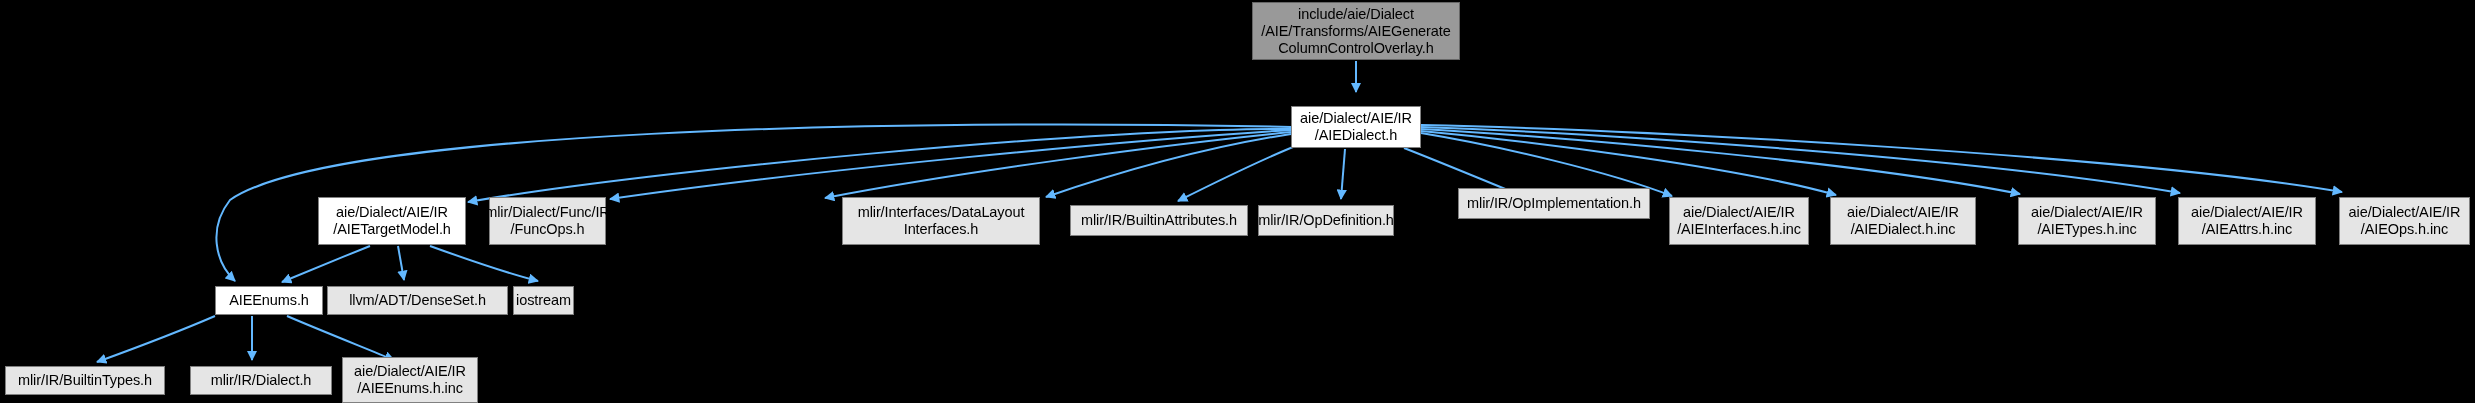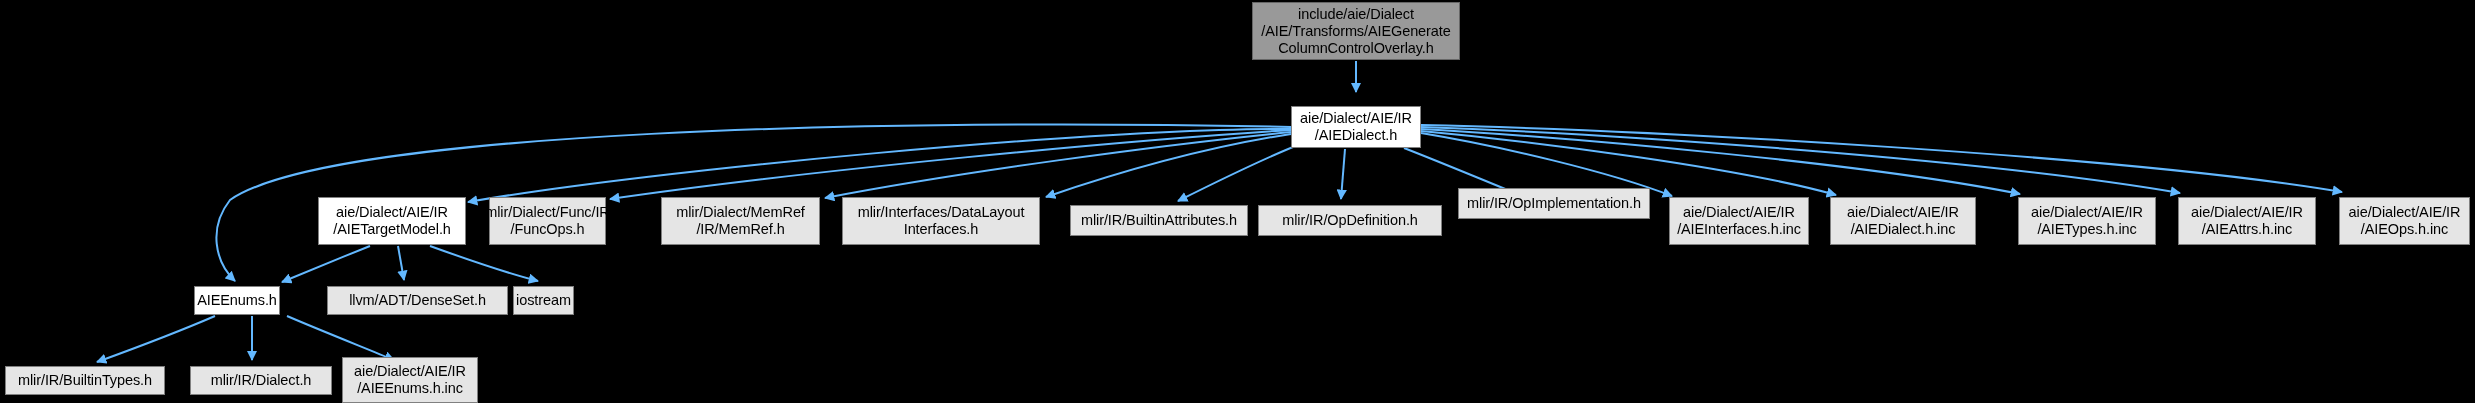--- a/index.html
+++ b/index.html
@@ -74,37 +74,35 @@
     </svg>
 <div class="node root" style="left: 1252px; top: 2px; width: 208px; height: 58px;"><span>include/aie/Dialect
 /AIE/Transforms/AIEGenerate
 ColumnControlOverlay.h</span></div>
     <div class="node white" style="left: 1291px; top: 106px; width: 130px; height: 42px;"><span>aie/Dialect/AIE/IR
 /AIEDialect.h</span></div>
     <div class="node white" style="left: 318px; top: 197px; width: 148px; height: 48px;"><span>aie/Dialect/AIE/IR
 /AIETargetModel.h</span></div>
     <div class="node" style="left: 489px; top: 197px; width: 117px; height: 48px;"><span>mlir/Dialect/Func/IR
 /FuncOps.h</span></div>
-    <div class="node" style="left: 661px; top: 197px; width: 159px; height: 48px;"><span>mlir/Dialect/MemRef
-/IR/MemRef.h</span></div>
     <div class="node" style="left: 842px; top: 197px; width: 198px; height: 48px;"><span>mlir/Interfaces/DataLayout
 Interfaces.h</span></div>
     <div class="node" style="left: 1062px; top: 205px; width: 178px; height: 31px; margin-left: 8px;"><span>mlir/IR/BuiltinAttributes.h</span></div>
-    <div class="node" style="left: 1258px; top: 205px; width: 184px; height: 31px; align-items: center;"><span>mlir/IR/OpDefinition.h</span></div>
+    <div class="node" style="left: 1258px; top: 205px; width: 136px; height: 31px; align-items: center;"><span>mlir/IR/OpDefinition.h</span></div>
     <div class="node" style="left: 1458px; top: 188px; width: 192px; height: 31px;"><span>mlir/IR/OpImplementation.h</span></div>
     <div class="node" style="left: 1669px; top: 197px; width: 140px; height: 48px;"><span>aie/Dialect/AIE/IR
 /AIEInterfaces.h.inc</span></div>
     <div class="node" style="left: 1830px; top: 197px; width: 146px; height: 48px;"><span>aie/Dialect/AIE/IR
 /AIEDialect.h.inc</span></div>
     <div class="node" style="left: 2018px; top: 197px; width: 138px; height: 48px;"><span>aie/Dialect/AIE/IR
 /AIETypes.h.inc</span></div>
     <div class="node" style="left: 2178px; top: 197px; width: 138px; height: 48px;"><span>aie/Dialect/AIE/IR
 /AIEAttrs.h.inc</span></div>
     <div class="node" style="left: 2339px; top: 197px; width: 131px; height: 48px;"><span>aie/Dialect/AIE/IR
 /AIEOps.h.inc</span></div>
-    <div class="node white" style="left: 194px; top: 286px; width: 86px; height: 29px;"><span>AIEEnums.h</span></div>
+    <div class="node white" style="left: 215px; top: 286px; width: 108px; height: 29px;"><span>AIEEnums.h</span></div>
     <div class="node" style="left: 327px; top: 286px; width: 181px; height: 29px;"><span>llvm/ADT/DenseSet.h</span></div>
     <div class="node" style="left: 513px; top: 286px; width: 61px; height: 29px;"><span>iostream</span></div>
     <div class="node" style="left: 5px; top: 366px; width: 160px; height: 29px;"><span>mlir/IR/BuiltinTypes.h</span></div>
     <div class="node" style="left: 190px; top: 366px; width: 142px; height: 29px;"><span>mlir/IR/Dialect.h</span></div>
     <div class="node" style="left: 342px; top: 357px; width: 136px; height: 46px;"><span>aie/Dialect/AIE/IR
 /AIEEnums.h.inc</span></div>
   </div>
 
 </body></html>

